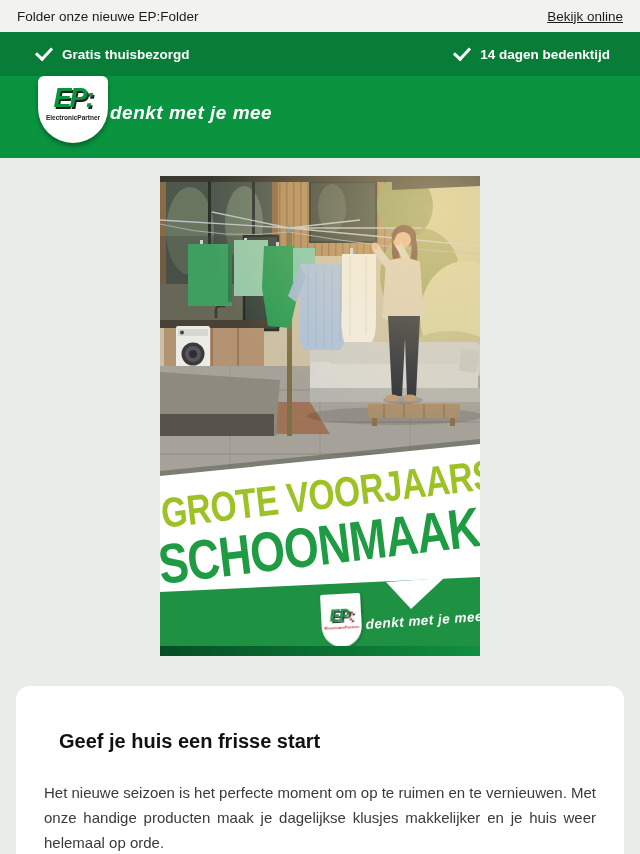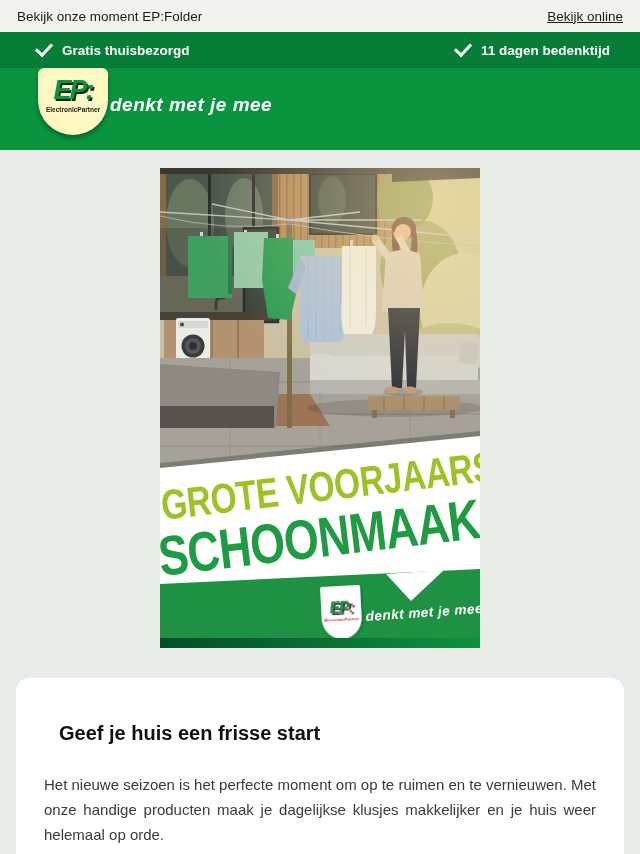--- a/index.html
+++ b/index.html
@@ -4,29 +4,29 @@
 <style>
   html,body{margin:0;padding:0;background:#e9ede9;}
   body{width:640px;height:854px;overflow:hidden;font-family:"Liberation Sans","DejaVu Sans",sans-serif;}
 
   
   .preheader{height:32px;background:#f2f2ef;display:flex;justify-content:space-between;
     align-items:center;padding:0 17px;font-size:13.5px;color:#1c1c1c;}
   .preheader a{color:#1c1c1c;text-decoration:underline;cursor:pointer;margin-left:16px;}
 
   
-  .benefits{height:36px;background:#077d38;display:flex;justify-content:space-between;
+  .benefits{height:44px;background:#077d38;display:flex;justify-content:space-between;
     align-items:center;padding:0 30px 0 36px;}
   .benefit{display:flex;align-items:center;color:#fff;font-weight:bold;font-size:13.5px;}
   .check{width:13px;height:7px;border-left:3.5px solid #fff;border-bottom:3.5px solid #fff;
     transform:rotate(-47deg);display:inline-block;margin:-4px 10px 0 0;}
 
   
   .header{position:relative;height:82px;background:#0a9440;}
-  .shield{position:absolute;left:38px;top:0;width:70px;height:67px;background:#fef9c3;
+  .shield{position:absolute;left:38px;top:0;width:70px;height:67px;background:#ffffff;
     border-radius:6px 6px 35px 35px;box-shadow:0 3px 5px rgba(0,0,0,.35);
     text-align:center;cursor:pointer;}
   .shield .ep{font-size:27px;font-weight:bold;font-style:italic;color:#0a9440;
     letter-spacing:-2px;text-shadow:1.5px 1.5px 0 #1c1c1c;margin-top:9px;line-height:1;}
   .shield .sub{font-size:6.5px;font-weight:bold;color:#1c1c1c;margin-top:2px;letter-spacing:0;}
   .tagline{position:absolute;left:110px;top:26px;color:#fff;font-size:19px;
     font-weight:bold;font-style:italic;letter-spacing:.5px;}
 
   
   .hero-wrap{width:320px;margin:18px auto 0;}
@@ -34,32 +34,32 @@
 
   
   .card{margin:30px 16px 0;background:#fff;border-radius:14px;padding:44px 28px 70px;}
   .card h2{margin:0 0 0 15px;font-size:20px;color:#111;font-weight:bold;}
   .card p{margin:27px 0 0;font-size:15px;line-height:25px;color:#3a3a3a;text-align:justify;}
 </style>
 </head>
 <body>
 
 <div class="preheader">
-  <span>Bekijk onze moment EP:Folder</span>
+  <span>Folder onze nieuwe EP:Folder</span>
   <a>Bekijk online</a>
 </div>
 
 <div class="benefits">
   <span class="benefit">
     <span class="check"></span>
     <span>Gratis thuisbezorgd</span>
   </span>
   <span class="benefit">
     <span class="check"></span>
-    <span>11 dagen bedenktijd</span>
+    <span>14 dagen bedenktijd</span>
   </span>
 </div>
 
 <div class="header">
   <div class="shield">
     <div class="ep">EP:</div>
     <div class="sub">ElectronicPartner</div>
   </div>
   <div class="tagline">denkt met je mee</div>
 </div>

